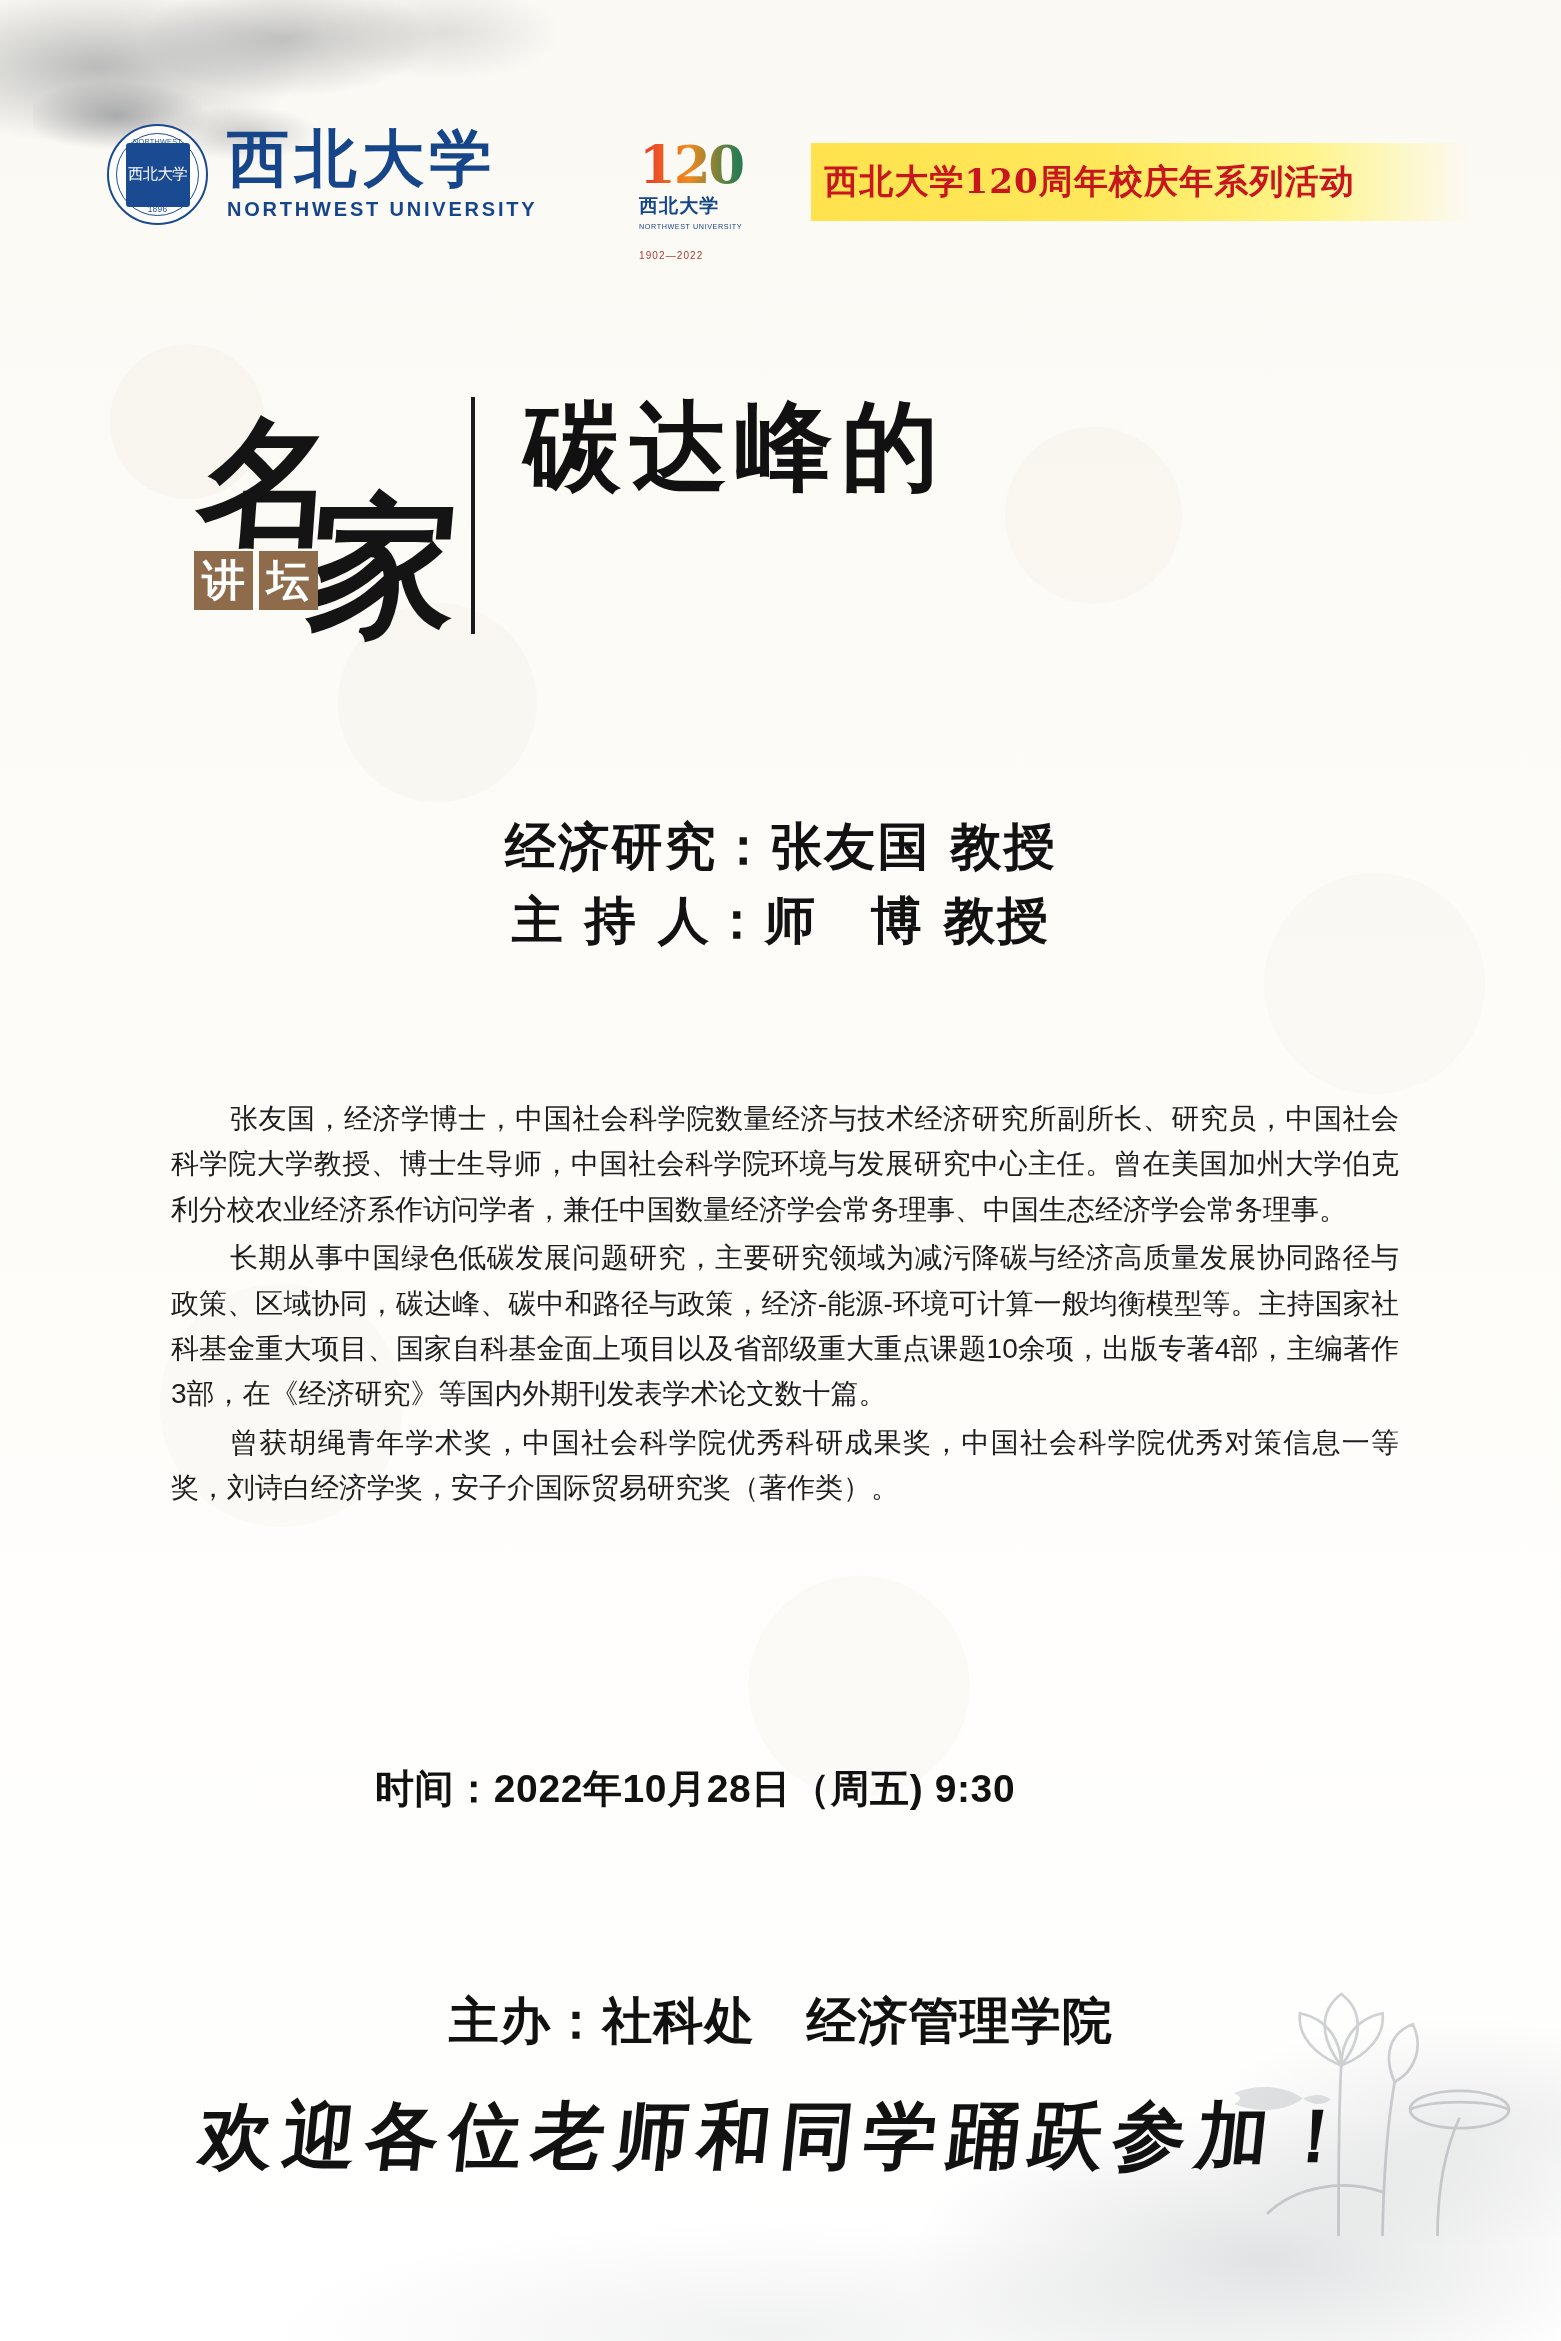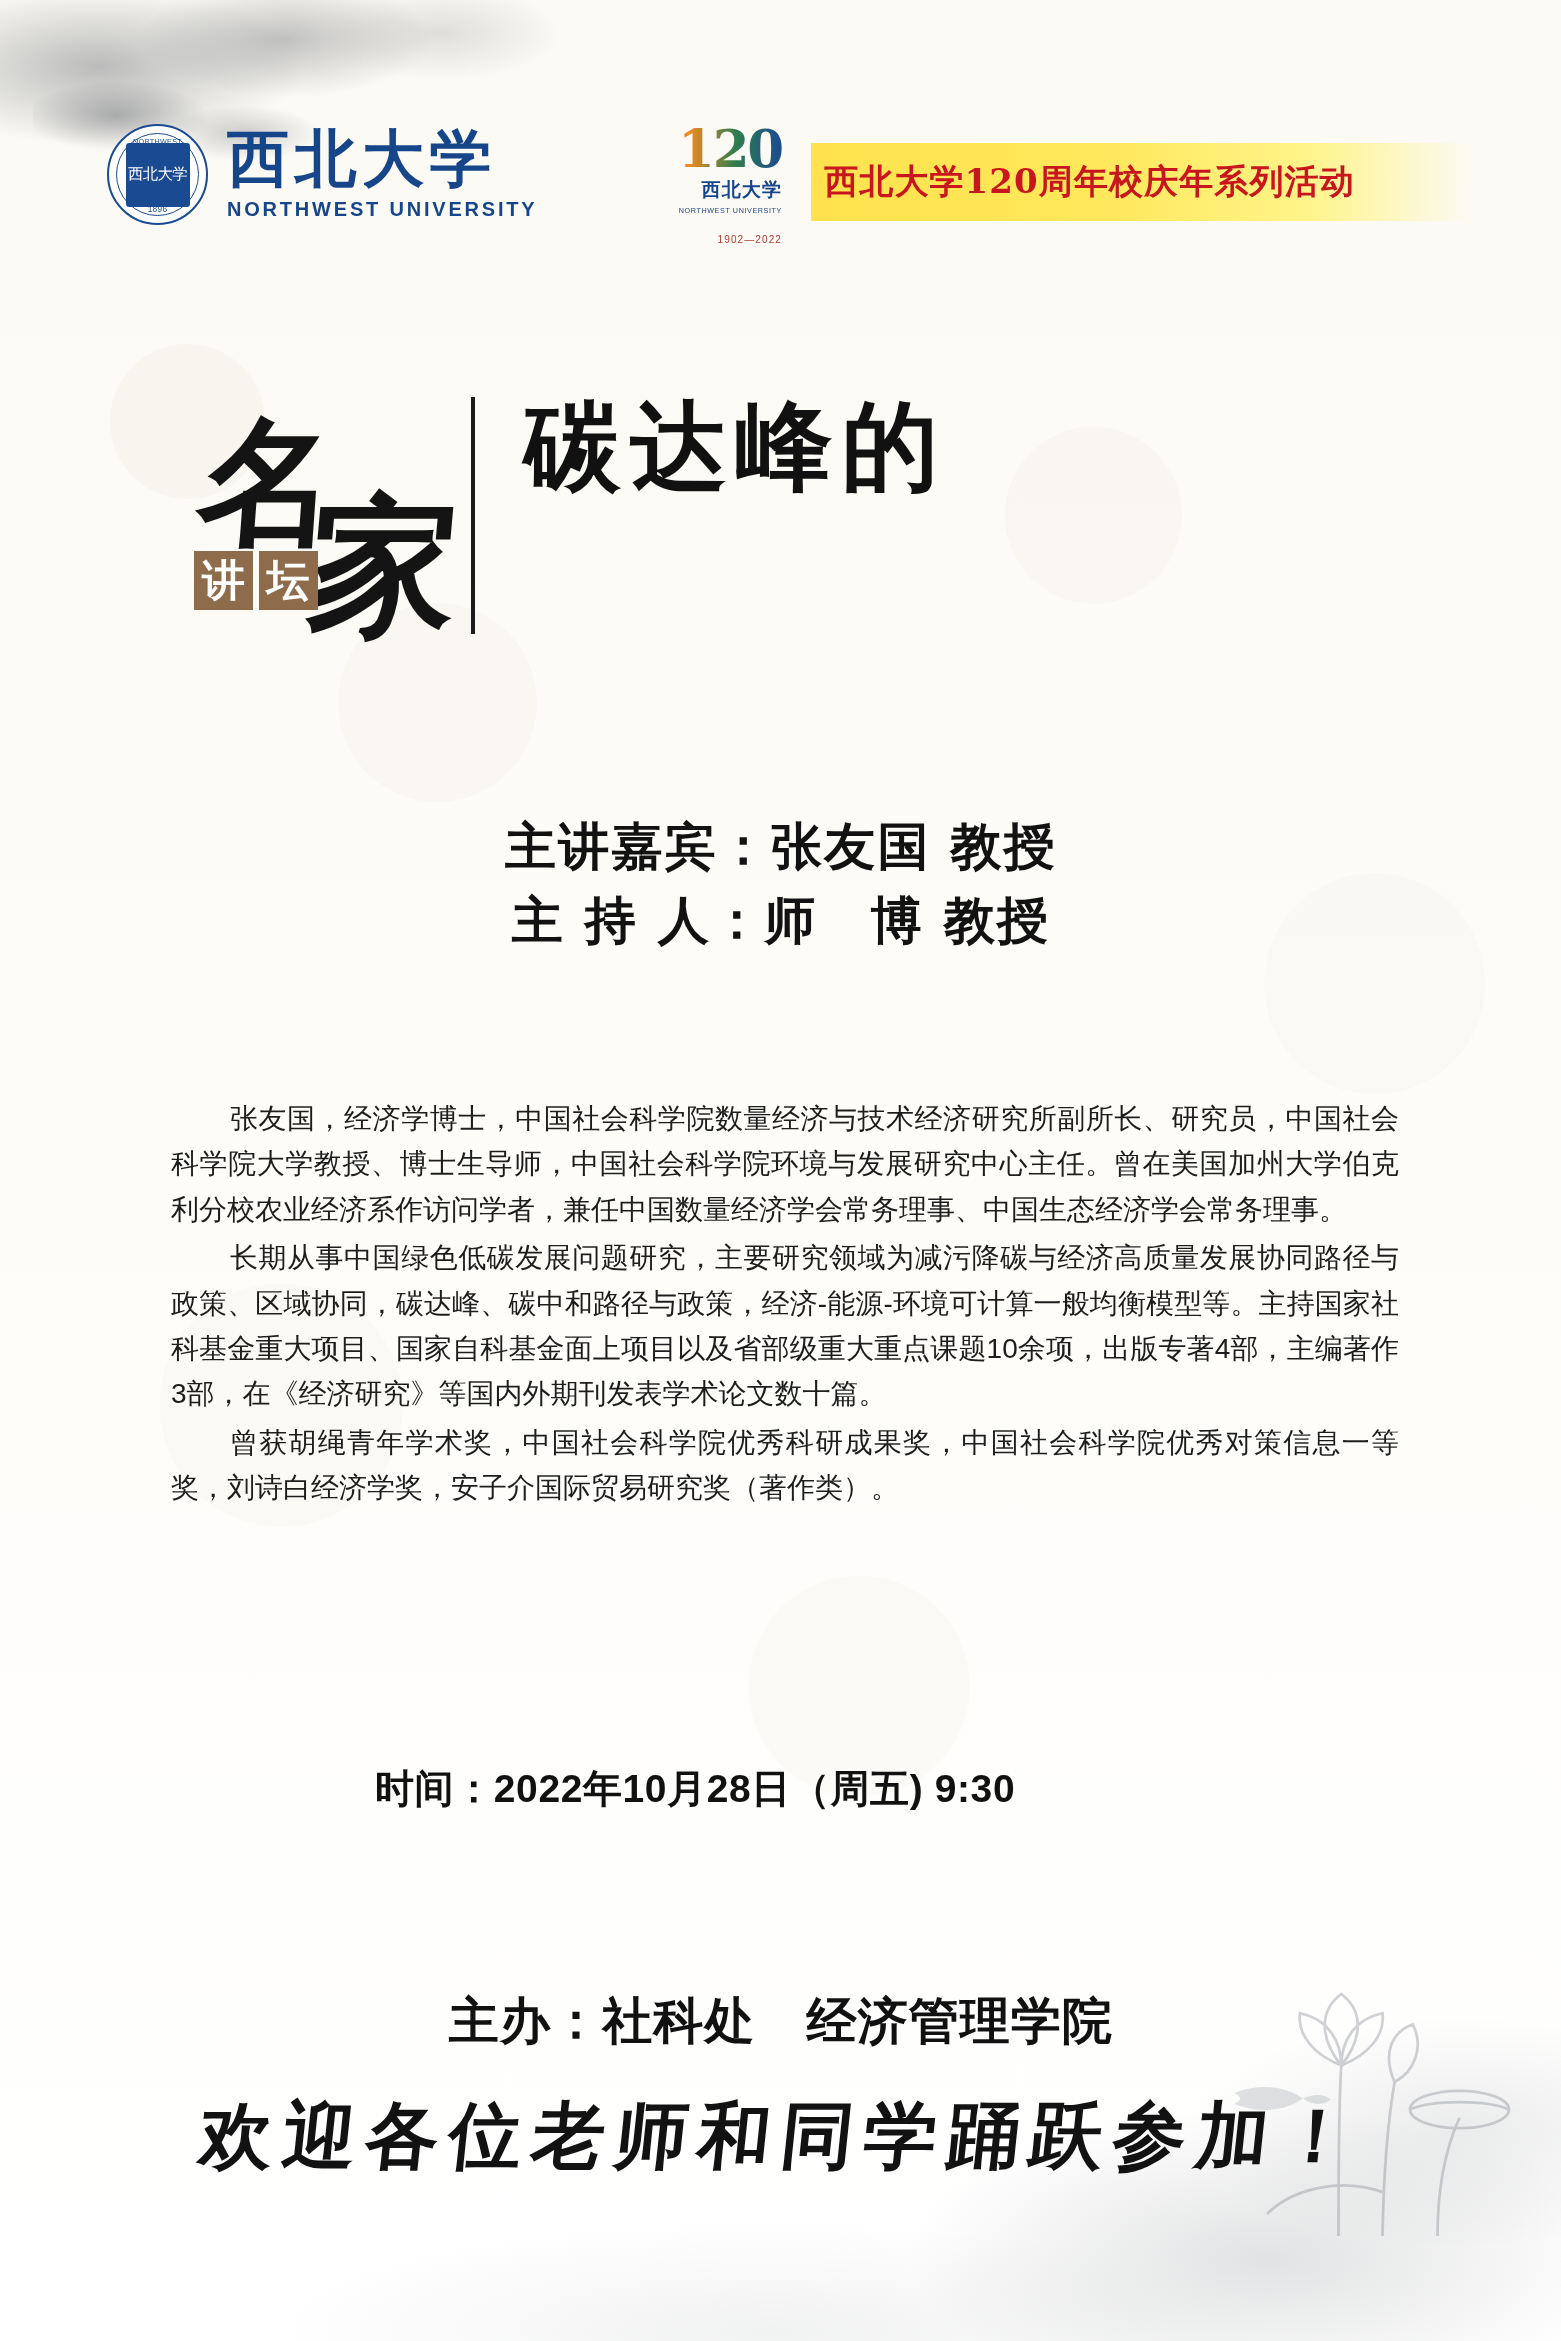--- a/index.html
+++ b/index.html
@@ -131,23 +131,23 @@
   .uni-name-en {
     font-size: 20px;
     color: #16458a;
     letter-spacing: 2.8px;
     margin-top: 8.8px;
     font-weight: 600;
   }
 
   .anniv-logo {
     position: absolute;
-    left: 639px; top: 122px;
+    left: 639px; top: 138px;
     width: 143px; height: 105px;
-    text-align: right;
+    text-align: left;
   }
   .anniv-120 {
     font-family: "DejaVu Serif", "Liberation Serif", serif;
     font-size: 53px;
     font-weight: 700;
     line-height: 1;
     background: linear-gradient(90deg, #e8332a 0%, #f08a1e 35%, #2e7d4f 68%, #1a4a91 100%);
     -webkit-background-clip: text;
     background-clip: text;
     color: transparent;
@@ -396,21 +396,21 @@
         <span>坛</span>
       </div>
     </div>
     <div class="title-divider"></div>
     <div class="title-lines">
       <div class="title-line">碳达峰的</div>
     </div>
   </div>
 
   <div class="speaker-block">
-    <div class="speaker-line">主讲嘉宾：张友国 教授</div>
+    <div class="speaker-line">经济研究：张友国 教授</div>
     <div class="speaker-line">主 持 人：师　博 教授</div>
   </div>
 
   <div class="bio">
     <p>张友国，经济学博士，中国社会科学院数量经济与技术经济研究所副所长、研究员，中国社会科学院大学教授、博士生导师，中国社会科学院环境与发展研究中心主任。曾在美国加州大学伯克利分校农业经济系作访问学者，兼任中国数量经济学会常务理事、中国生态经济学会常务理事。</p>
     <p>长期从事中国绿色低碳发展问题研究，主要研究领域为减污降碳与经济高质量发展协同路径与政策、区域协同，碳达峰、碳中和路径与政策，经济-能源-环境可计算一般均衡模型等。主持国家社科基金重大项目、国家自科基金面上项目以及省部级重大重点课题10余项，出版专著4部，主编著作3部，在《经济研究》等国内外期刊发表学术论文数十篇。</p>
     <p>曾获胡绳青年学术奖，中国社会科学院优秀科研成果奖，中国社会科学院优秀对策信息一等奖，刘诗白经济学奖，安子介国际贸易研究奖（著作类）。</p>
   </div>
 
   <div class="info">

